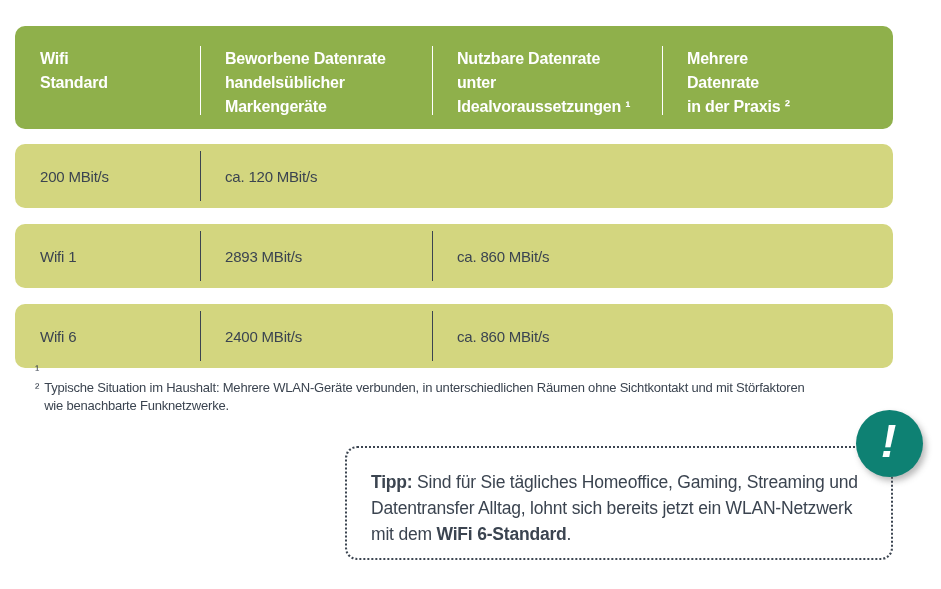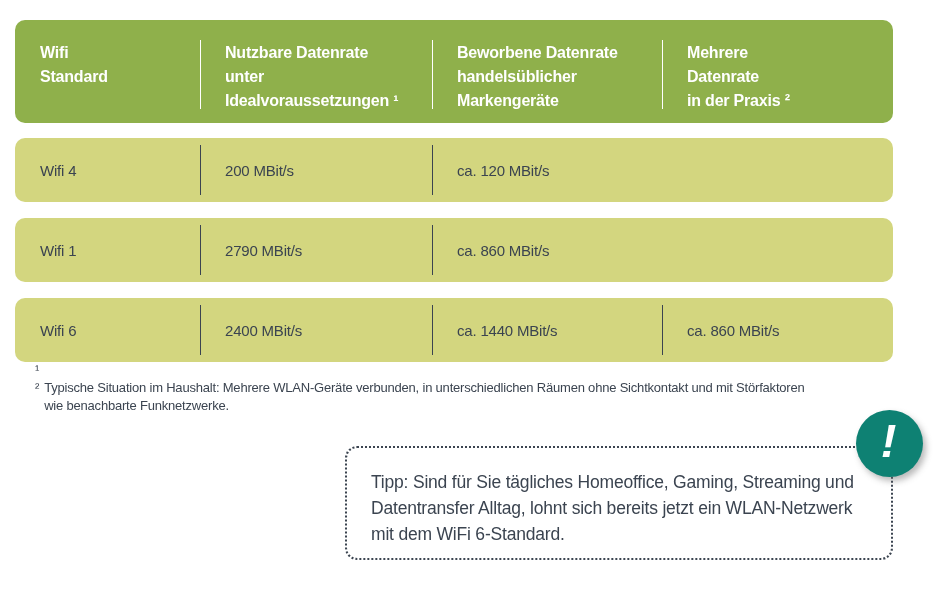--- a/index.html
+++ b/index.html
@@ -7,21 +7,21 @@
   body {
     position:relative;
     width:941px; height:589px;
     font-family:"Liberation Sans", sans-serif;
     color:var(--text-dark, #3B4450);
     letter-spacing:-0.2px;
     overflow:hidden;
   }
 
   
-  .wifi-table { position:absolute; left:15px; top:20px; width:878px; }
+  .wifi-table { position:absolute; left:15px; top:26px; width:878px; }
   .t-row {
     display:grid;
     grid-template-columns:185px 232px 230px 231px;
     border-radius:10px;
   }
   .t-head {
     background:var(--header-bg, #8FB04B);
     height:103px;
     margin-bottom:15px;
   }
@@ -70,21 +70,21 @@
   .tip-box {
     position:absolute; left:345px; top:446px;
     width:548px; height:114px;
     border:2px dotted var(--text-dark, #3B4450);
     border-radius:12px;
     padding:21px 14px 0 24px;
     font-size:17.5px;
     line-height:26px;
     z-index:1;
   }
-  .tip-box strong { font-weight:normal; }
+  .tip-box strong { font-weight:bold; }
 
   
   .alert-badge {
     position:absolute; left:856px; top:410px;
     width:67px; height:67px;
     border-radius:50%;
     background:var(--badge-teal, #0E8173);
     box-shadow:3px 4px 6px rgba(100,100,100,0.45);
     display:flex; align-items:center; justify-content:center;
     z-index:2;
@@ -99,47 +99,45 @@
   }
 </style>
 </head>
 <body>
 
 <div class="wifi-table">
 
   <div class="t-row t-head">
     <div class="head-cell">Wifi
 Standard</div>
+    <div class="head-cell">Beworbene Datenrate
+handelsüblicher
+Markengeräte</div>
     <div class="head-cell">Nutzbare Datenrate
 unter
 Idealvoraussetzungen ¹</div>
-    <div class="head-cell">Beworbene Datenrate
-handelsüblicher
-Markengeräte</div>
     <div class="head-cell">Mehrere
 Datenrate
 in der Praxis ²</div>
   </div>
 
   <div class="t-row t-data">
-    <div class="data-cell">Wifi 4</div>
     <div class="data-cell">200 MBit/s</div>
     <div class="data-cell">ca. 120 MBit/s</div>
   </div>
 
   <div class="t-row t-data">
     <div class="data-cell">Wifi 1</div>
-    <div class="data-cell">2790 MBit/s</div>
+    <div class="data-cell">2893 MBit/s</div>
     <div class="data-cell">ca. 860 MBit/s</div>
   </div>
 
   <div class="t-row t-data">
     <div class="data-cell">Wifi 6</div>
     <div class="data-cell">2400 MBit/s</div>
-    <div class="data-cell">ca. 1440 MBit/s</div>
     <div class="data-cell">ca. 860 MBit/s</div>
   </div>
 
 </div>
 
 <div class="footnotes">
   <div class="footnote">
     <span class="footnote-marker">¹</span>
   </div>
   <div class="footnote">

